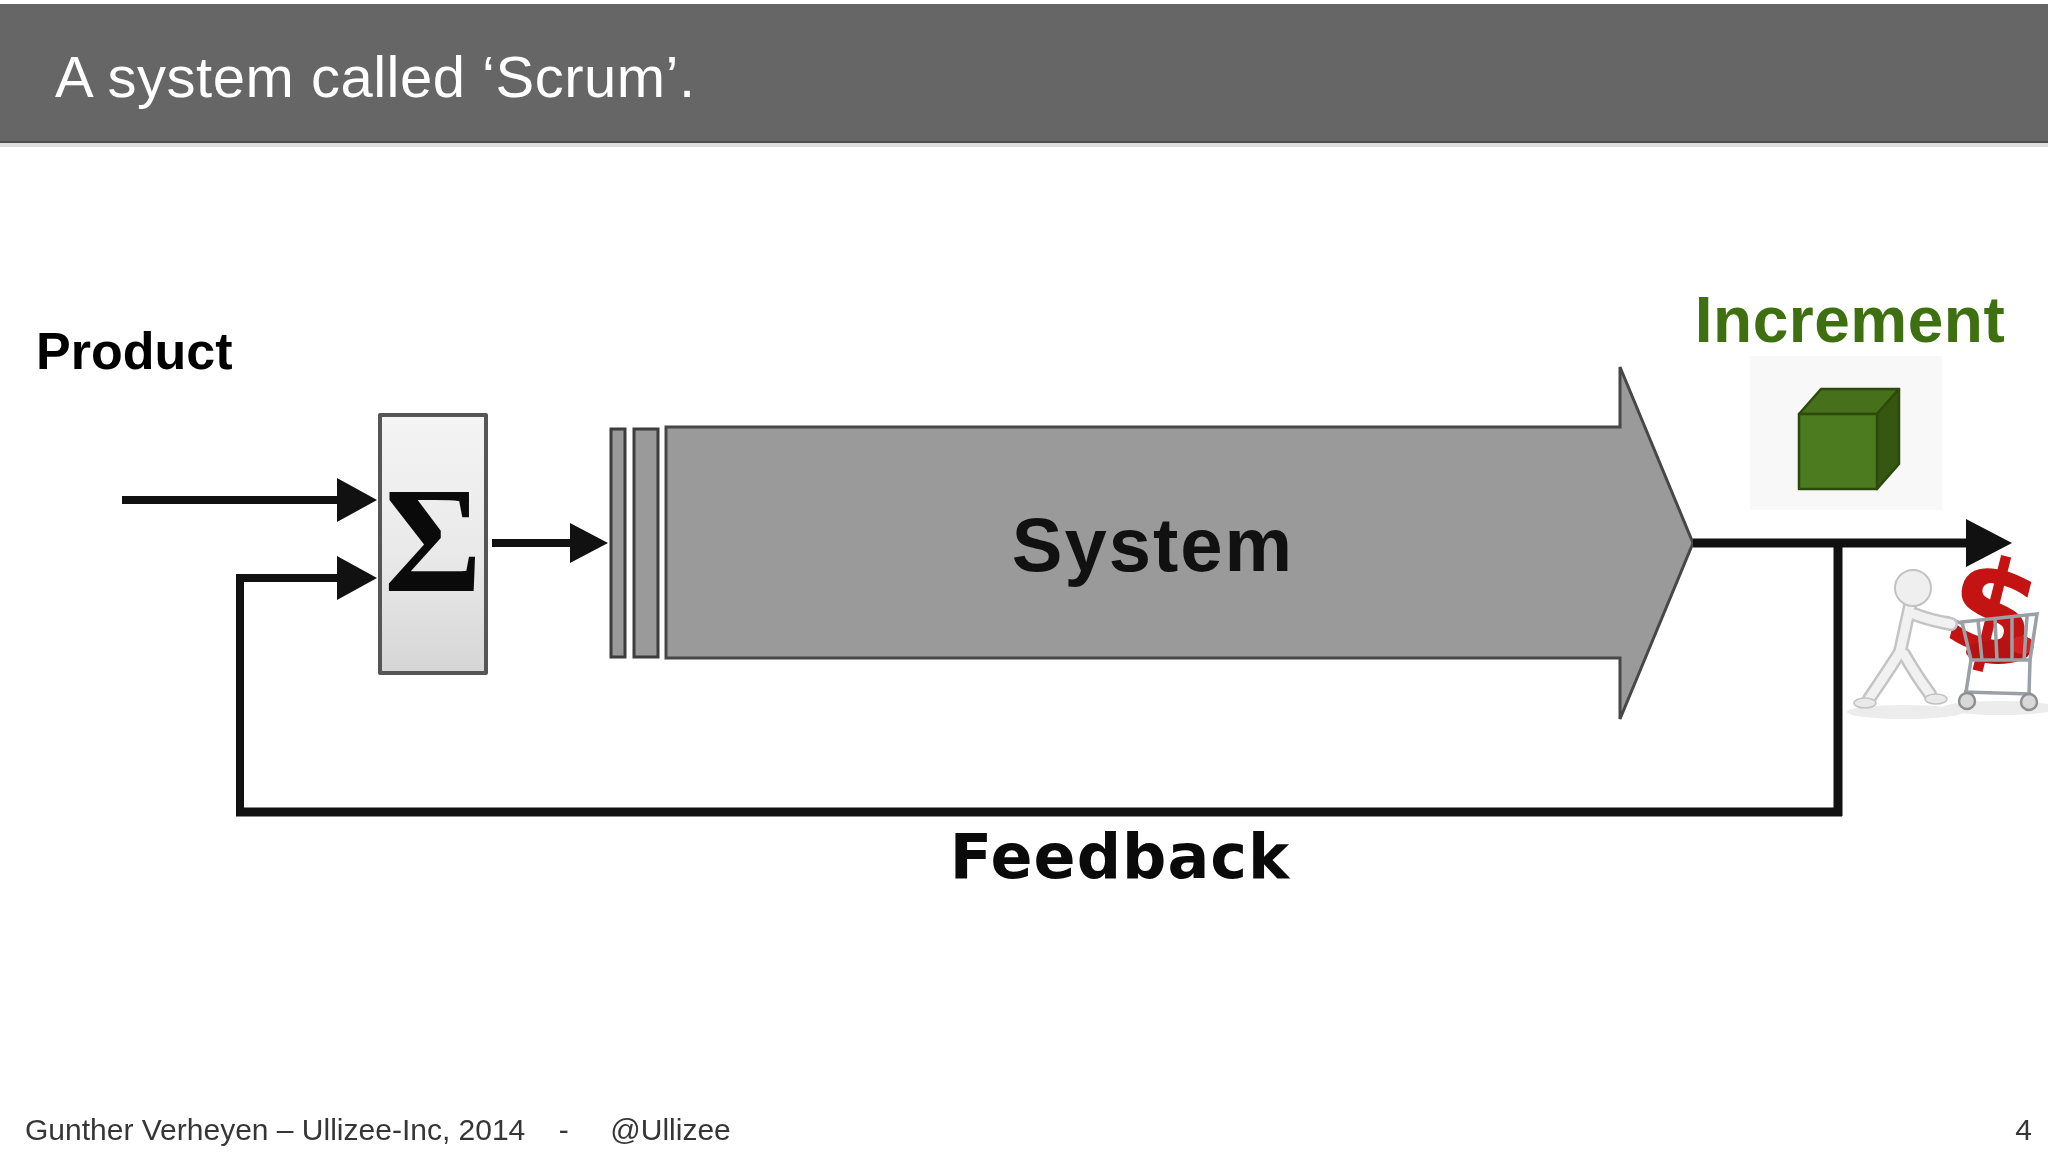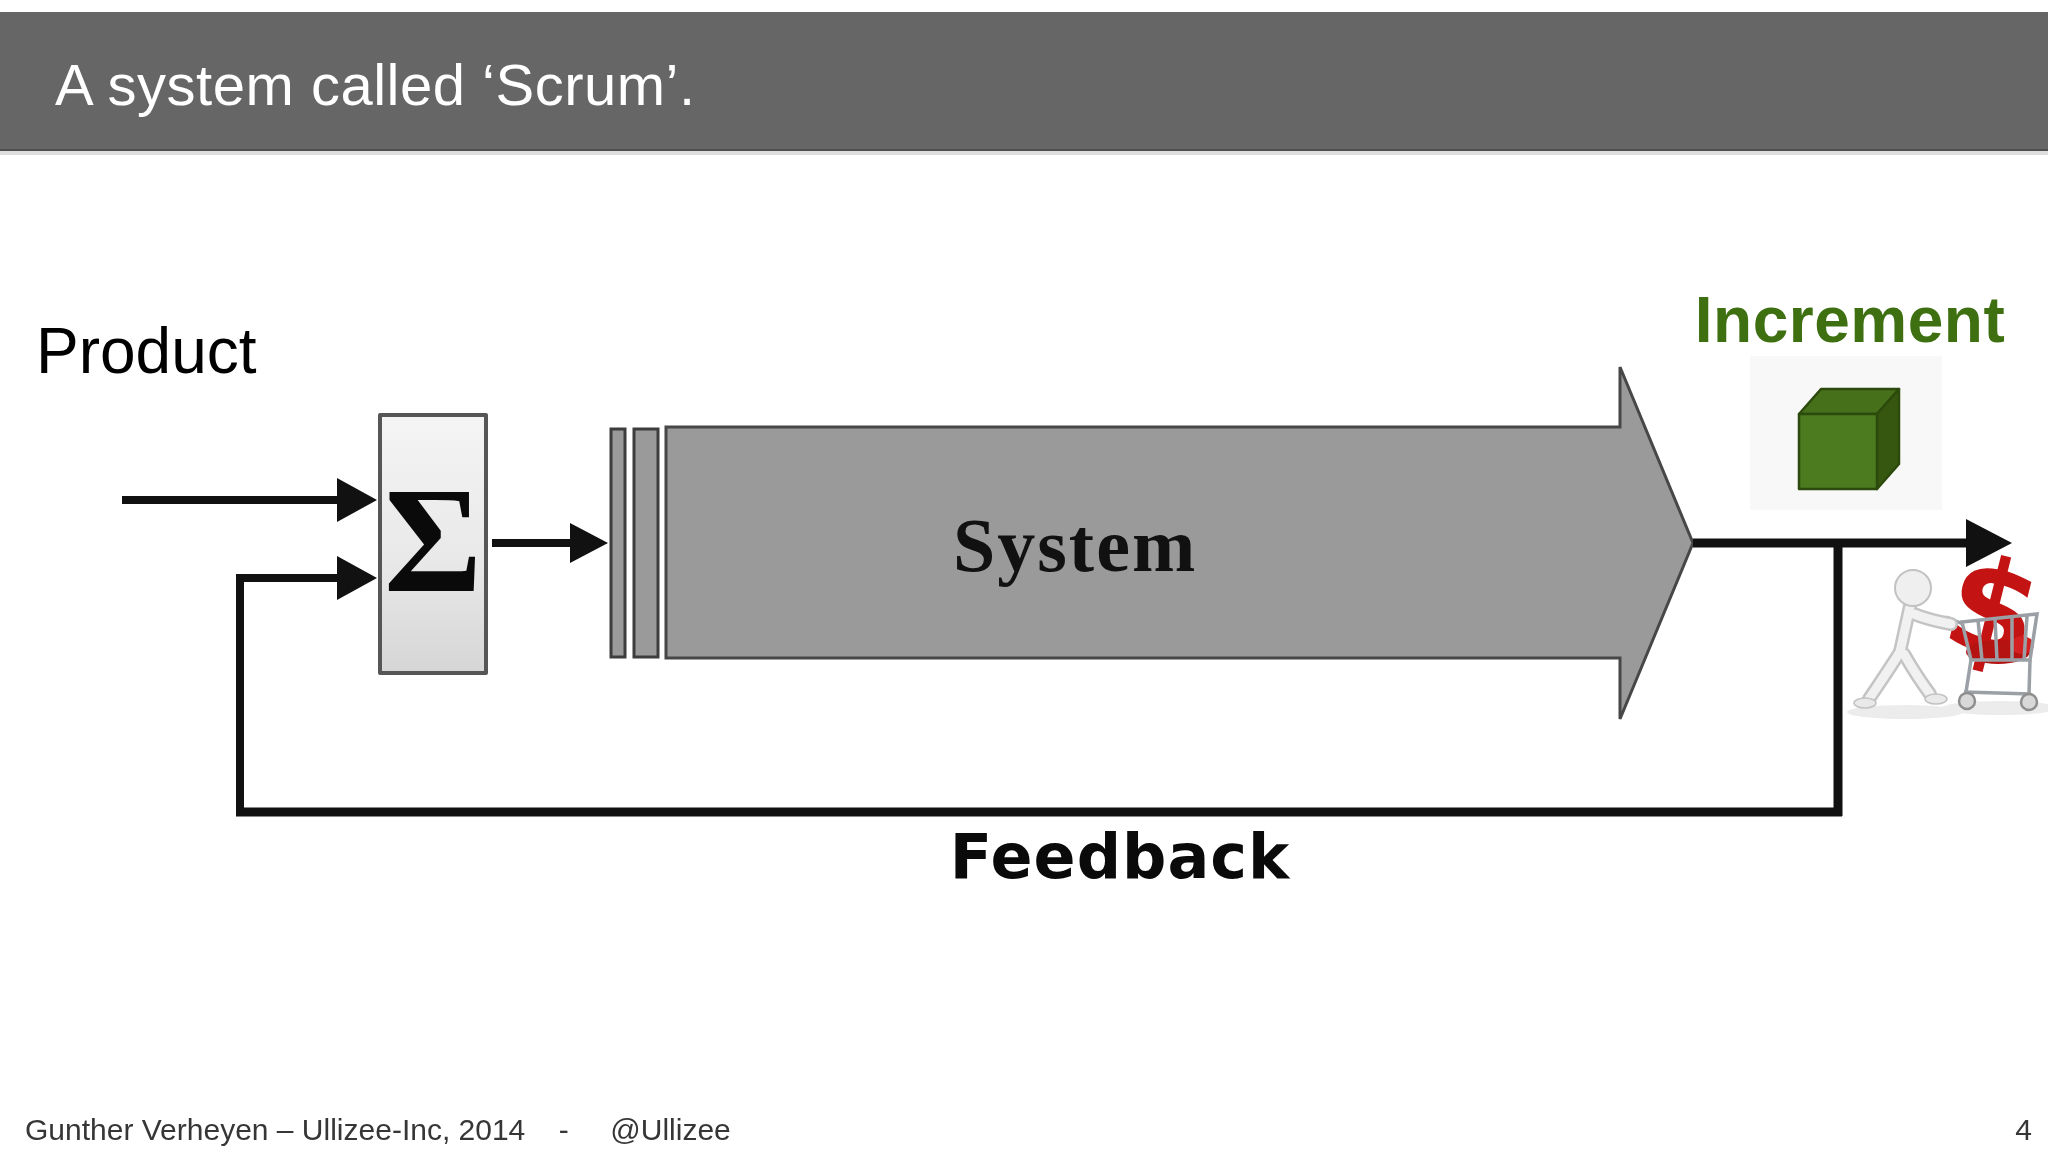--- a/index.html
+++ b/index.html
@@ -2,46 +2,46 @@
 <html><head>
 <meta charset="utf-8">
 <style>
   html,body{margin:0;padding:0;background:#ffffff;}
   .slide{
     position:relative;width:2048px;height:1152px;background:#ffffff;overflow:hidden;
     font-family:"Liberation Sans", sans-serif;
   }
   
   .title-bar{
-    position:absolute;left:0;top:12px;width:2048px;height:137px;
+    position:absolute;left:0;top:4px;width:2048px;height:137px;
     background:#666666;border-bottom:2px solid #4f4f4f;
     box-shadow:0 4px 0 #dedede;
   }
   .title-bar .title{
     position:absolute;left:55px;top:0;height:137px;line-height:145px;
     color:#ffffff;font-size:58px;letter-spacing:0.5px;white-space:pre;
   }
   
   .label{position:absolute;color:#000;}
   .product-backlog{
-    left:36px;top:320px;font-size:64px;font-weight:normal;line-height:62px;letter-spacing:0px;
+    left:36px;top:320px;font-size:52px;font-weight:bold;line-height:62px;letter-spacing:0px;
   }
   .sigma-box{
     position:absolute;left:378px;top:413px;width:110px;height:262px;
     background:linear-gradient(180deg,#f4f4f4 0%,#e9e9e9 55%,#d6d6d6 100%);
     border:4px solid #565656;box-sizing:border-box;border-radius:2px;
     display:flex;align-items:center;justify-content:center;
   }
   .sigma-box .sigma{
     font-family:"Liberation Serif", serif;font-weight:bold;font-size:150px;color:#0a0a0a;
     line-height:1;transform:translateY(-4px);
   }
   .system-label{
-    left:953px;top:499px;width:400px;text-align:left;
-    font-family:Liberation Serif, serif;font-weight:bold;font-size:76px;line-height:92px;
+    left:953px;top:499px;width:400px;text-align:center;
+    font-family:Liberation Sans, sans-serif;font-weight:bold;font-size:76px;line-height:92px;
     color:#111;letter-spacing:2px;
   }
   .feedback-label{
     left:948px;top:820px;width:344px;text-align:center;
     font-family:"DejaVu Sans", sans-serif;font-weight:bold;font-size:62px;
     color:#0a0a0a;letter-spacing:1px;
   }
   .increment-label{
     left:1670px;top:283px;width:360px;text-align:center;
     font-size:64px;font-weight:bold;letter-spacing:0.5px;

